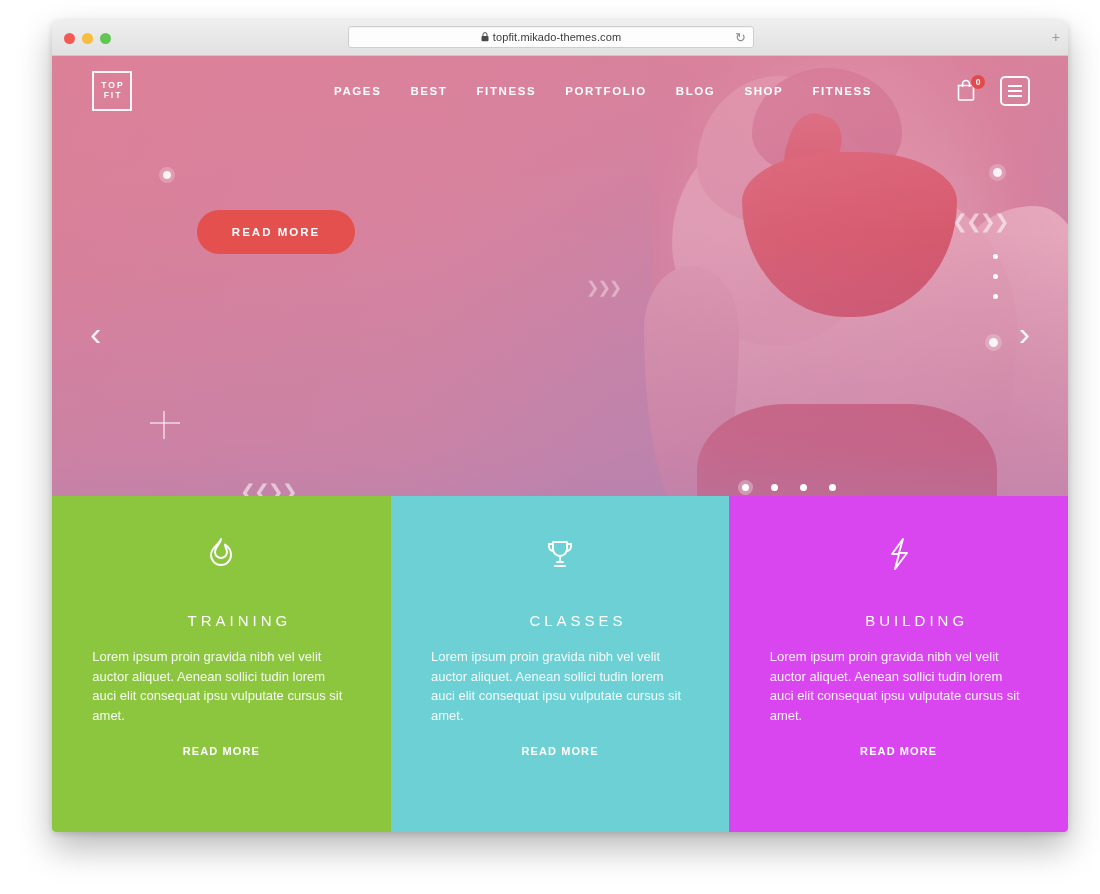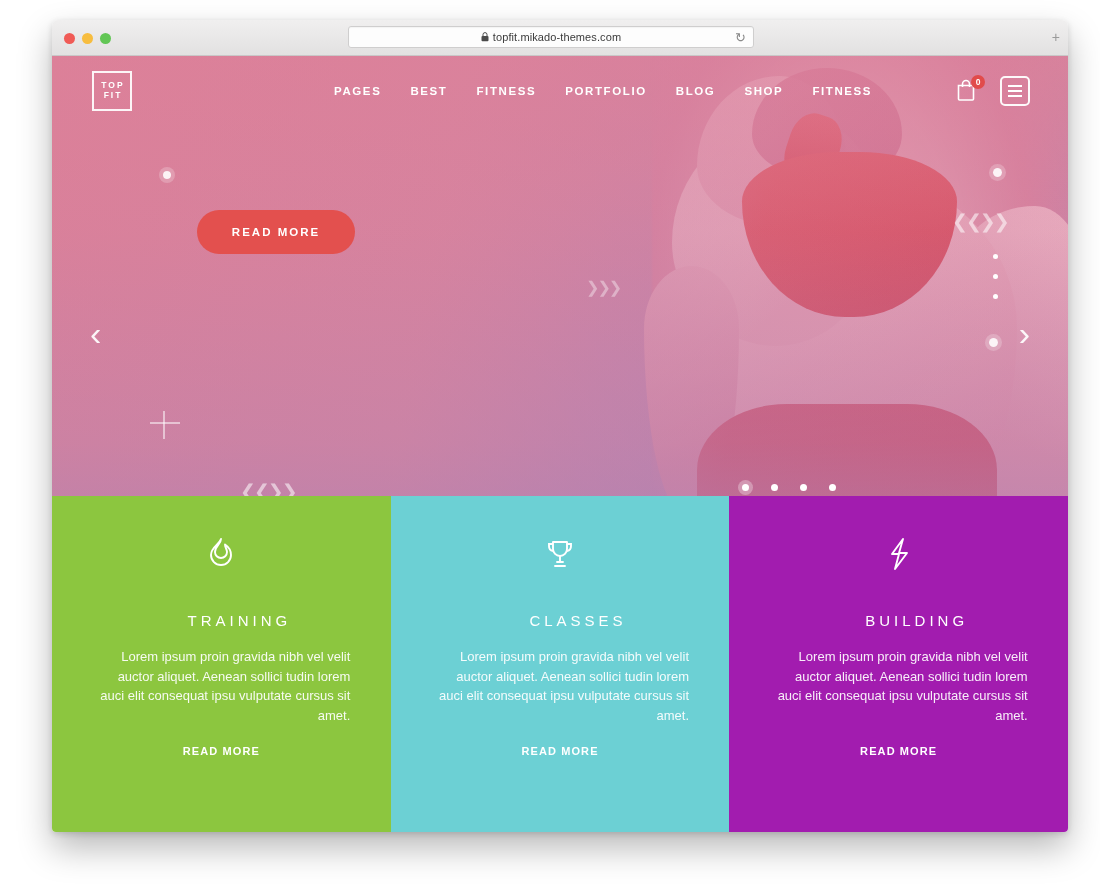--- a/index.html
+++ b/index.html
@@ -419,21 +419,21 @@
     margin-top: 36px;
     color: #ffffff;
     font-size: 15px;
     font-weight: 400;
     letter-spacing: 4px;
     margin-left: 36px;
   }
   .feature-desc {
     margin-top: 18px;
     width: 258px;
-    text-align: right;
+    text-align: left;
     color: rgba(255,255,255,0.92);
     font-size: 13px;
     line-height: 19.5px;
     font-weight: 400;
   }
   .feature-link {
     margin-top: 20px;
     color: #ffffff;
     font-size: 11px;
     font-weight: 700;
@@ -579,21 +579,21 @@
             <path d="M9 4h14v7a7 7 0 0 1-14 0V4z" fill="none" stroke="#fff" stroke-width="1.9" stroke-linejoin="round"></path>
             <path d="M9 6H5v2a5 5 0 0 0 4 5M23 6h4v2a5 5 0 0 1-4 5" fill="none" stroke="#fff" stroke-width="1.9"></path>
             <path d="M16 18v6M11 28h10M13 24h6" fill="none" stroke="#fff" stroke-width="1.9" stroke-linecap="round"></path>
           </svg>
         </span>
         <div class="feature-title">CLASSES</div>
         <div class="feature-desc">Lorem ipsum proin gravida nibh vel velit auctor aliquet. Aenean sollici tudin lorem auci elit consequat ipsu vulputate cursus sit amet.</div>
         <a class="feature-link">READ MORE</a>
       </div>
 
-      <div class="feature-card" style="background:#a21caf">
+      <div class="feature-card" style="background:#d946ef">
         <span class="feature-icon">
           <svg width="26" height="34" viewBox="0 0 26 34">
             <path d="M17 2L6 17h7l-4 15L21 16h-8l4-14z" fill="none" stroke="#fff" stroke-width="1.9" stroke-linejoin="round"></path>
           </svg>
         </span>
         <div class="feature-title">BUILDING</div>
         <div class="feature-desc">Lorem ipsum proin gravida nibh vel velit auctor aliquet. Aenean sollici tudin lorem auci elit consequat ipsu vulputate cursus sit amet.</div>
         <a class="feature-link">READ MORE</a>
       </div>
     </div>

